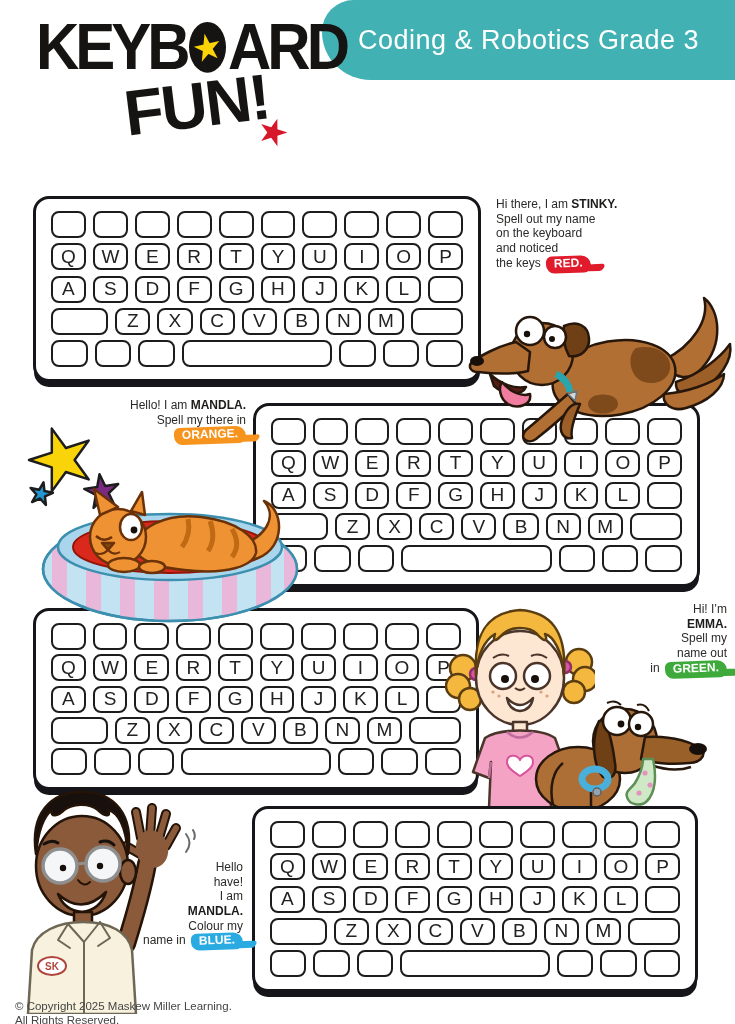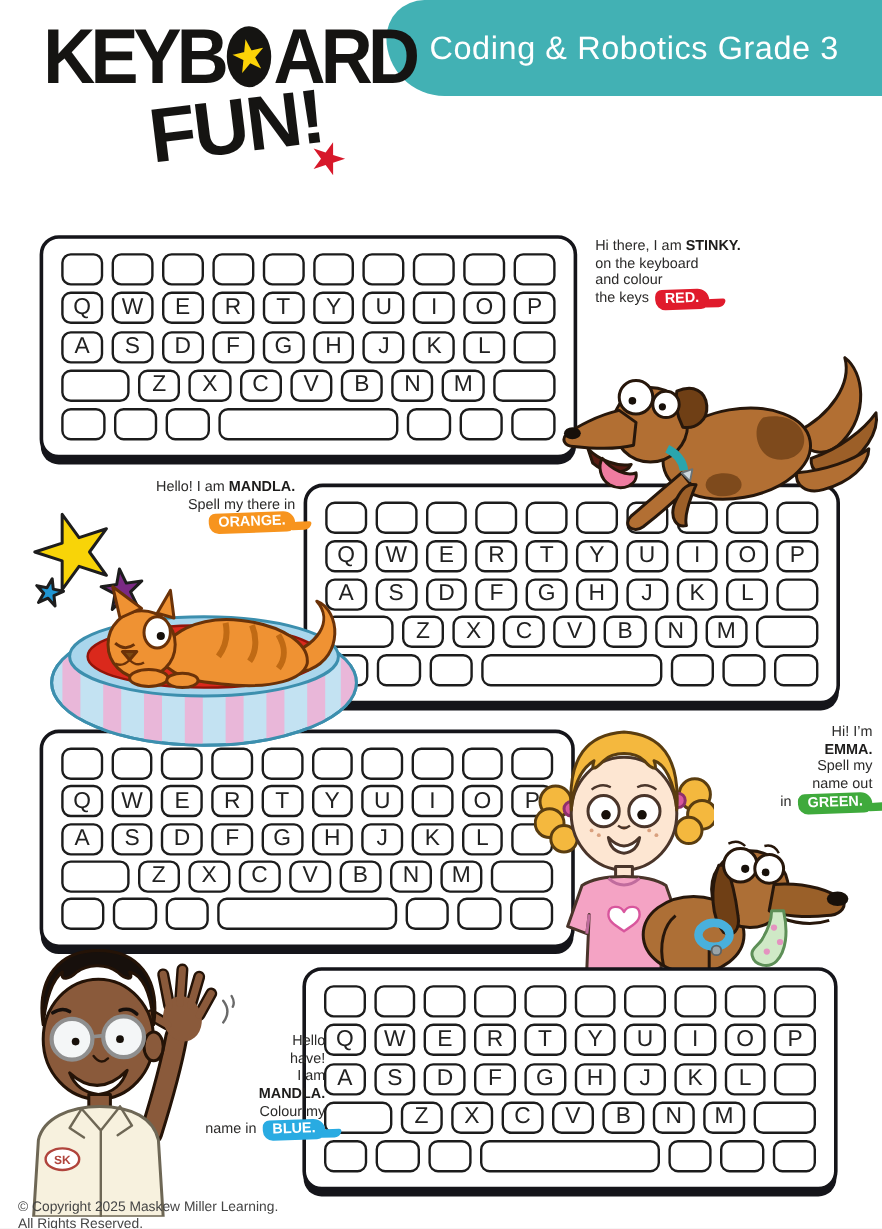--- a/index.html
+++ b/index.html
@@ -39,21 +39,21 @@
   
   .speech{position:absolute;font-size:12px;line-height:1.22;color:#2b2a29;z-index:4;}
   .speech b{color:#1d1c1b;}
   .hl{display:inline-block;color:#fff;font-weight:bold;padding:0 8px 2px 8px;margin-left:2px;
       border-radius:8px 14px 10px 12px;transform:rotate(-2deg);position:relative;}
   .hl::after{content:'';position:absolute;right:-13px;top:55%;width:17px;height:7px;
              background:inherit;border-radius:4px;transform:skewX(-28deg);}
   #speech-stinky{left:496px;top:197px;width:239px;text-align:left;}
   #speech-honey{left:40px;top:398px;width:206px;text-align:right;}
   #speech-emma{right:8px;top:602px;width:150px;text-align:right;}
-  #speech-mandla{right:464px;top:860px;text-align:right;white-space:nowrap;}
+  #speech-mandla{right:492px;top:860px;text-align:right;white-space:nowrap;}
 
   
   .illus{position:absolute;z-index:2;}
   #footer{position:absolute;left:15px;top:999px;font-size:11.5px;line-height:1.25;color:#454545;z-index:5;}
 </style>
 </head>
 <body>
 
 <div id="page">
 
@@ -472,22 +472,23 @@
         <div class="key" style="flex-grow: 1;"></div>
         <div class="key" style="flex-grow: 4.5;"></div>
         <div class="key" style="flex-grow: 1;"></div>
         <div class="key" style="flex-grow: 1;"></div>
         <div class="key" style="flex-grow: 1;"></div>
       </div>
     </div>
 
   <div class="speech" id="speech-stinky">
     <div><span>Hi there, I am </span><b>STINKY.</b></div>
+    <div>Spell out my name</div>
     <div>on the keyboard</div>
-    <div>and colour</div>
+    <div>and noticed</div>
     <div><span>the keys </span><span class="hl" style="background: rgb(224, 27, 44);">RED.</span></div>
   </div>
 
   <div class="speech" id="speech-honey">
     <div><span>Hello! I am </span><b>MANDLA.</b></div>
     <div>Spell my there in</div>
     <div><span class="hl" style="background: rgb(247, 148, 30);">ORANGE.</span></div>
   </div>
 
   <div class="speech" id="speech-emma">

